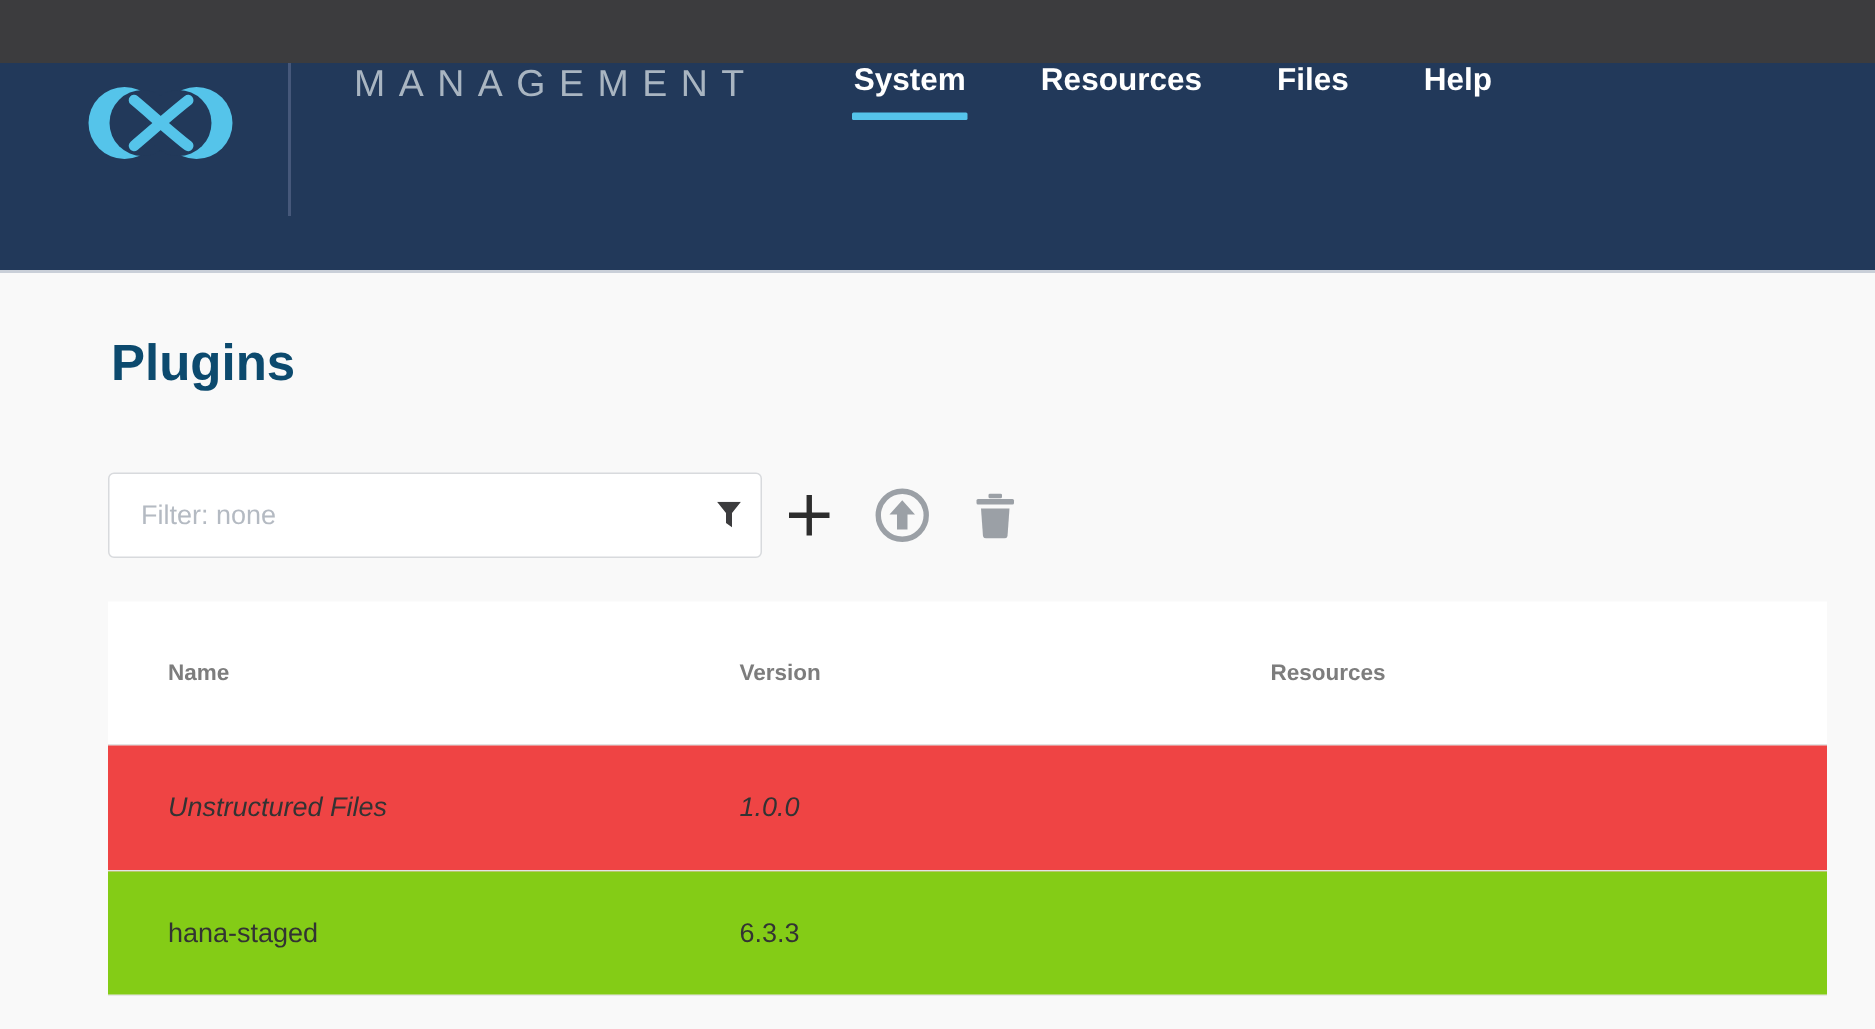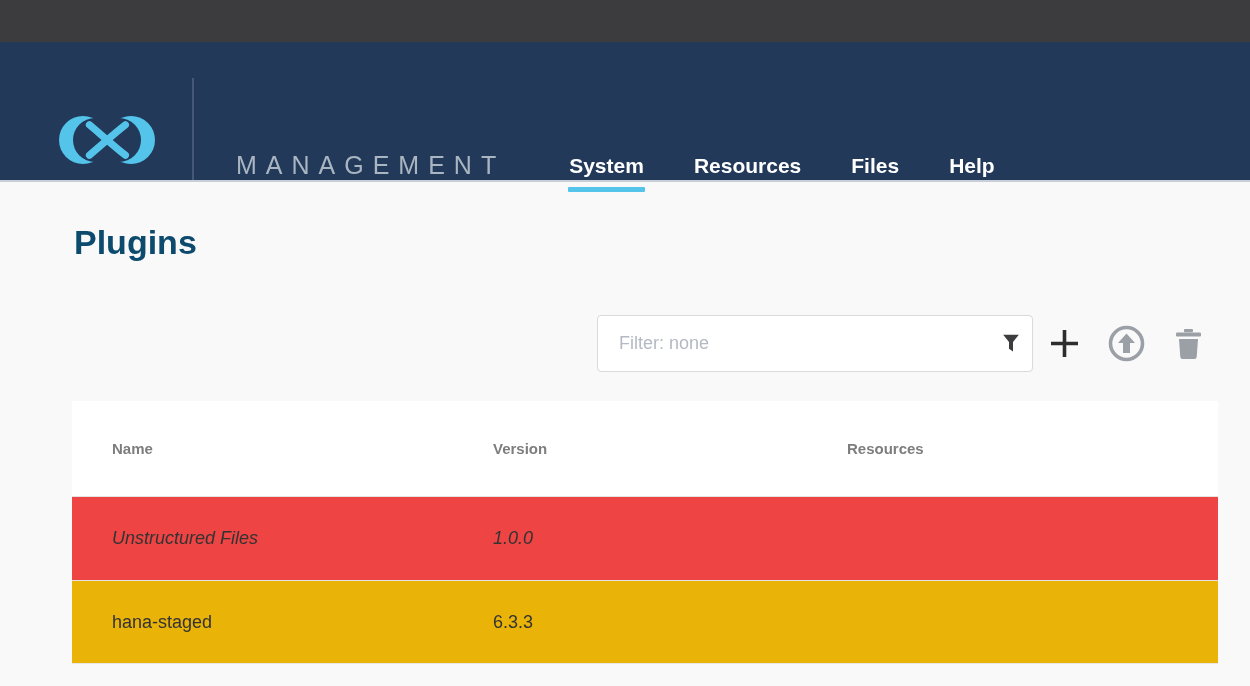--- a/index.html
+++ b/index.html
@@ -4,21 +4,21 @@
 <style>
   * { margin:0; padding:0; box-sizing:border-box; }
   html,body { width:1250px; height:686px; overflow:hidden; }
   body { font-family:"Liberation Sans", sans-serif; background:#f9f9f9; }
 
   
   .topbar { height:42px; background:#3c3c3e; }
 
   
   .header {
-    height:140px; background:#22395a; display:flex; align-items:flex-end;
+    height:140px; background:#22395a; display:flex; align-items:flex-start;
     border-bottom:2px solid #c9cfd8;
   }
   .logo { margin-left:58px; width:98px; height:80px; flex:0 0 auto; cursor:pointer; }
   .hdr-divider { width:2px; height:102px; background:#46587a; margin-left:36px; flex:0 0 auto; }
   .brand {
     margin-left:42px; font-size:25px; letter-spacing:9px; font-weight:400;
     color:#a9b5c1; white-space:nowrap;
   }
   .nav { display:flex; margin-left:64px; gap:50px; align-items:center; }
   .nav-item {
@@ -28,21 +28,21 @@
   .nav-item.active::after {
     content:""; position:absolute; left:-1px; right:-1px; bottom:-12px;
     height:5px; background:#55c4ea; border-radius:1px;
   }
 
   
   .page-title { margin:41px 0 0 74px; font-size:34px; line-height:38px; font-weight:bold; color:#0c4a6e; }
 
   .toolbar {
     margin:54px 0 0 72px; width:1146px; height:57px;
-    display:flex; align-items:center; justify-content:flex-end; padding-right:16px;
+    display:flex; align-items:center; justify-content:flex-start; padding-right:16px;
   }
   .filter-box {
     position:relative; width:436px; height:57px; background:#ffffff;
     border:1px solid #d8dadd; border-radius:4px; margin-right:16px;
   }
   .filter-input {
     width:100%; height:100%; border:none; outline:none; background:transparent;
     padding:0 46px 0 21px; font-size:18px; color:#333;
     font-family:"Liberation Sans", sans-serif;
   }
@@ -54,21 +54,21 @@
 
   
   .table { margin:29px 0 0 72px; width:1146px; }
   .trow { display:flex; align-items:center; width:100%; }
   .trow > div { box-sizing:border-box; }
   .col-name      { width:421px; padding-left:40px; }
   .col-version   { width:354px; }
   .col-namespace { flex:1; }
   .thead { height:95px; background:#ffffff; }
   .thead .cell { font-size:15px; font-weight:bold; color:#7d7d7d; }
-  .tbody-row { height:85px; background:#eab308; cursor:pointer; }
+  .tbody-row { height:85px; background:#84cc16; cursor:pointer; }
   .tbody-row .cell { font-size:18px; color:#333333; }
   .tbody-row.highlight {
     background:#ef4444; height:85px;
     border-top:1px solid #e3e3e3; border-bottom:1px solid #e3e3e3;font-style:italic;
   }
   .tbody-row:last-child { height:83px; border-bottom:1px solid #e7e7e7; }
 </style>
 </head>
 <body>
 

